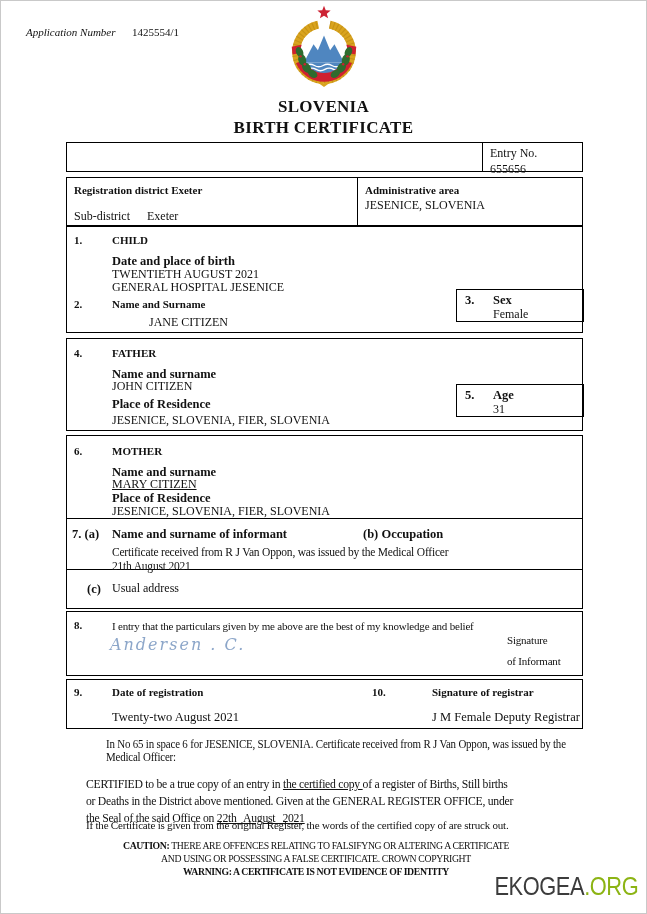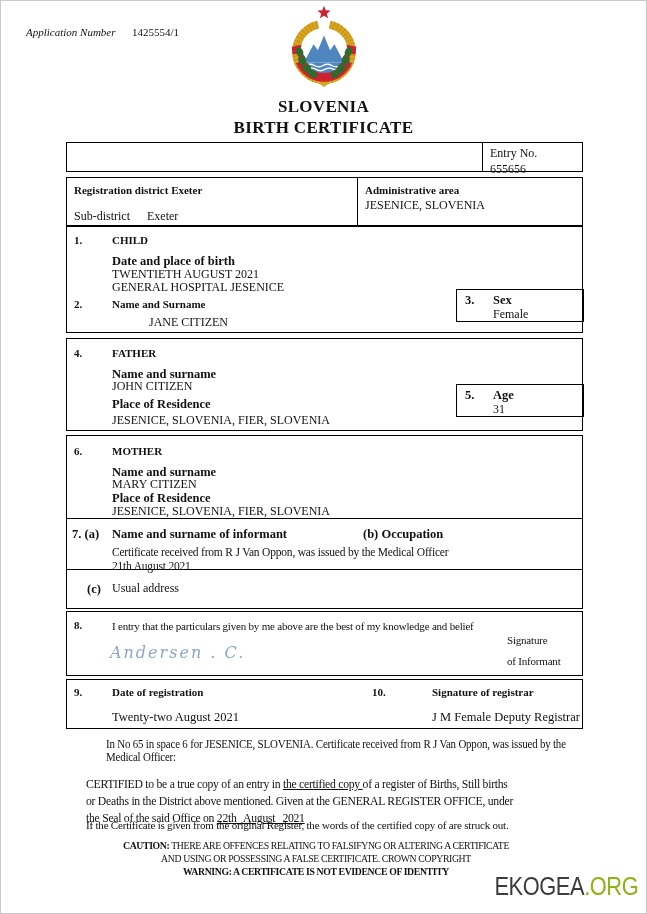--- a/index.html
+++ b/index.html
@@ -129,40 +129,40 @@
       <span class="t b fs125" style="left:8px;top:3px;">5.</span>
       <span class="t b fs125" style="left:36px;top:3px;">Age</span>
       <span class="t fs12" style="left:36px;top:18px;">31</span>
     </div>
   </div>
 
   <div class="box" style="left:65px;top:434px;width:517px;height:84px;">
     <span class="t b fs13" style="left:7px;top:9px;">6.</span>
     <span class="t b fs13" style="left:45px;top:9px;">MOTHER</span>
     <span class="t b fs125" style="left:45px;top:29px;">Name and surname</span>
-    <span class="t fs12" style="left:45px;top:42px;">MARY CITIZEN</span>
+    <span class="t fs12" style="left:45px;top:42px;text-decoration:underline;">MARY CITIZEN</span>
     <span class="t b fs125" style="left:45px;top:55px;">Place of Residence</span>
     <span class="t fs12" style="left:45px;top:69px;">JESENICE, SLOVENIA, FIER, SLOVENIA</span>
   </div>
 
   <div class="box" style="left:65px;top:517px;width:517px;height:91px;">
     <div class="hline" style="top:50px;"></div>
     <span class="t b fs125" style="left:5px;top:8px;">7. (a)</span>
     <span class="t b fs125" style="left:45px;top:8px;">Name and surname of informant</span>
     <span class="t b fs125" style="left:296px;top:8px;">(b) Occupation</span>
     <span class="t fs115" style="left:45px;top:27px;">Certificate received from R J Van Oppon, was issued by the Medical Officer</span>
     <span class="t fs115" style="left:45px;top:41px;">21th August 2021</span>
     <span class="t b fs125" style="left:20px;top:63px;">(c)</span>
     <span class="t fs12" style="left:45px;top:63px;">Usual address</span>
   </div>
 
   <div class="box" style="left:65px;top:610px;width:517px;height:65px;">
     <span class="t b fs13" style="left:7px;top:7px;">8.</span>
     <span class="t fs11" style="left:45px;top:8px;">I entry that the particulars given by me above are the best of my knowledge and belief</span>
-    <span class="t signature-script" style="left:43px;top:32px;">Andersen . C.</span>
+    <span class="t signature-script" style="left:43px;top:24px;">Andersen . C.</span>
     <span class="t fs11" style="left:440px;top:22px;">Signature</span>
     <span class="t fs11" style="left:440px;top:43px;">of Informant</span>
   </div>
 
   <div class="box" style="left:65px;top:678px;width:517px;height:50px;">
     <span class="t b fs13" style="left:7px;top:6px;">9.</span>
     <span class="t b fs13" style="left:45px;top:6px;">Date of registration</span>
     <span class="t fs125" style="left:45px;top:30px;">Twenty-two August 2021</span>
     <span class="t b fs13" style="left:305px;top:6px;">10.</span>
     <span class="t b fs13" style="left:365px;top:6px;">Signature of registrar</span>

